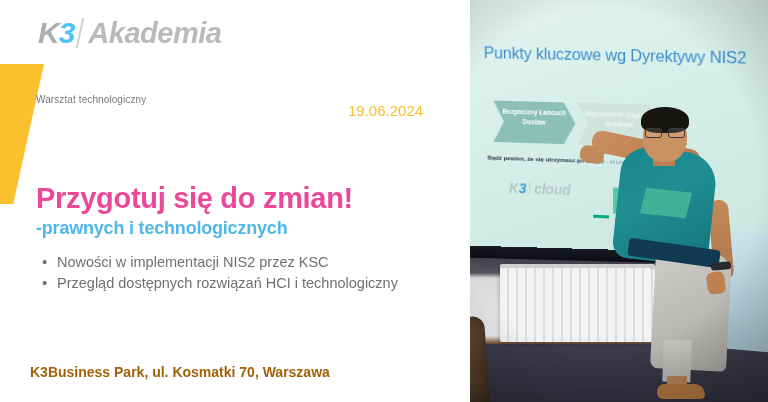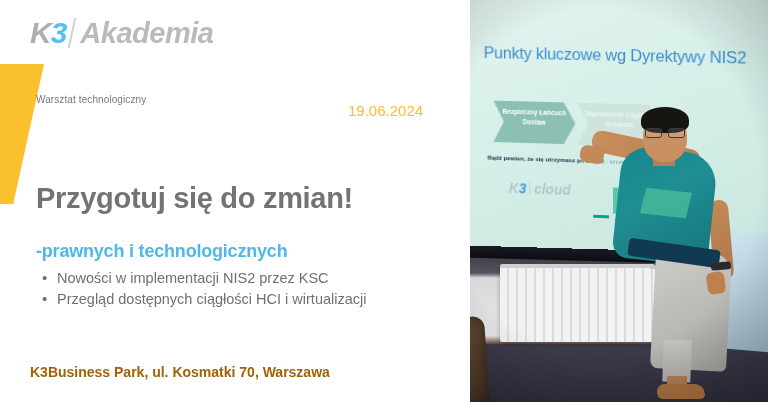--- a/index.html
+++ b/index.html
@@ -15,21 +15,21 @@
   #left-panel { position:absolute; left:0; top:0; width:470px; height:402px; background:#ffffff; z-index:3; }
 
   
   .accent-yellow {
     position:absolute; left:0; top:64px; width:44px; height:140px;
     background:#fbc02d; z-index:4;
     clip-path: polygon(0 0, 100% 0, 30% 100%, 0 100%);
   }
 
   
-  #logo { position:absolute; left:30px; top:16px; z-index:6; white-space:nowrap; }
+  #logo { position:absolute; left:38px; top:16px; z-index:6; white-space:nowrap; }
   #logo .k { font-size:30px; font-weight:bold; font-style:italic; color:#adaeb0; letter-spacing:-1px; }
   #logo .three { font-size:30px; font-weight:bold; font-style:italic; color:#4fc3f7; letter-spacing:-1px; }
   #logo .slash { display:inline-block; width:2px; height:30px; background:#cfd0d2;
                  transform:skewX(-12deg); margin:0 7px 0 5px; vertical-align:-5px; }
   #logo .akademia { font-size:29px; font-weight:bold; font-style:italic; color:#b9babc; letter-spacing:-0.5px; }
 
   
   #tkp-logo { position:absolute; left:388px; top:6px; width:76px; height:56px; z-index:6; }
   #tkp-logo .tkp-mark { position:absolute; left:0; top:8px; font-family:"Liberation Serif", serif;
                         font-size:30px; color:#13131f; letter-spacing:-1.5px; }
@@ -38,26 +38,26 @@
   #tkp-logo .tkp-sub { position:absolute; left:54px; top:2px; width:30px;
                        font-size:3.4px; line-height:4.4px; color:#2a2a55; font-weight:bold;
                        font-family:"Liberation Serif", serif; text-align:left; }
 
   
   .subhead { position:absolute; left:36px; top:94px; font-size:10px; color:#77797c; letter-spacing:0.1px; z-index:6; }
   .date { position:absolute; left:348px; top:102px; font-size:15px; color:#fbbd2e; font-weight:normal; z-index:6; }
 
   
   .headline { position:absolute; left:36px; top:182px; font-size:29px; font-weight:bold;
-              color:#737373; letter-spacing:-0.3px; z-index:6; white-space:nowrap; }
+              color:#ec4899; letter-spacing:-0.3px; z-index:6; white-space:nowrap; }
   .subheadline { position:absolute; left:36px; top:218px; font-size:18px; font-weight:bold;
-                 color:#4fb8e8; letter-spacing:-0.2px; z-index:6; white-space:nowrap;margin-top:23px; }
-
-  
-  ul.bullets { position:absolute; left:40px; top:268px; list-style:none; z-index:6; }
+                 color:#4fb8e8; letter-spacing:-0.2px; z-index:6; white-space:nowrap; }
+
+  
+  ul.bullets { position:absolute; left:40px; top:252px; list-style:none; z-index:6; }
   ul.bullets li { font-size:14.5px; color:#6e7073; line-height:21px; position:relative; padding-left:17px; white-space:nowrap; }
   ul.bullets li::before { content:"•"; position:absolute; left:2px; top:-1px; font-size:15px; color:#6e7073; }
 
   
   .address { position:absolute; left:30px; top:364px; font-size:14px; color:#a16207; font-weight:bold; z-index:6; white-space:nowrap; }
 
   
   #photo {
     position:absolute; left:395px; top:0; width:373px; height:402px; z-index:1; overflow:hidden;
     clip-path: polygon(36px 0, 373px 0, 373px 402px, 20px 402px);
@@ -186,21 +186,21 @@
 
 
     <div class="subhead">Warsztat technologiczny</div>
     <div class="date">19.06.2024</div>
 
     <div class="headline">Przygotuj się do zmian!</div>
     <div class="subheadline">-prawnych i technologicznych</div>
 
     <ul class="bullets">
       <li>Nowości w implementacji NIS2 przez KSC</li>
-      <li>Przegląd dostępnych ciągłości HCI i wirtualizacji</li>
+      <li>Przegląd dostępnych rozwiązań HCI i technologiczny</li>
     </ul>
 
     <div class="address">K3Business Park, ul. Kosmatki 70, Warszawa</div>
   </div>
 
   <div id="photo">
     <div class="wall-upper"></div>
     <div class="wall-lower"></div>
     <div class="floor"></div>
 

